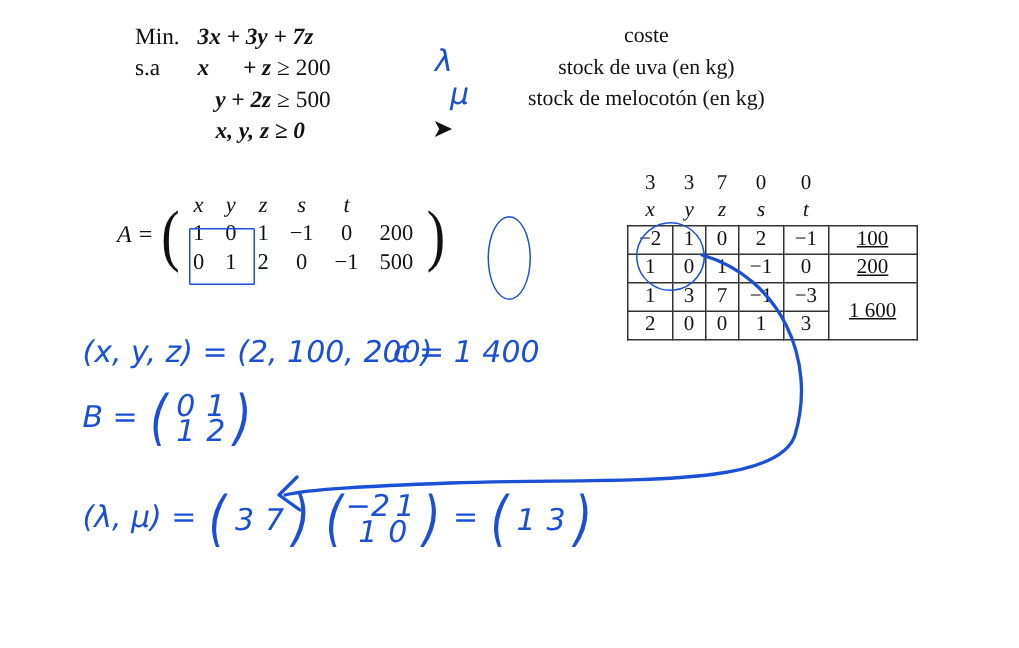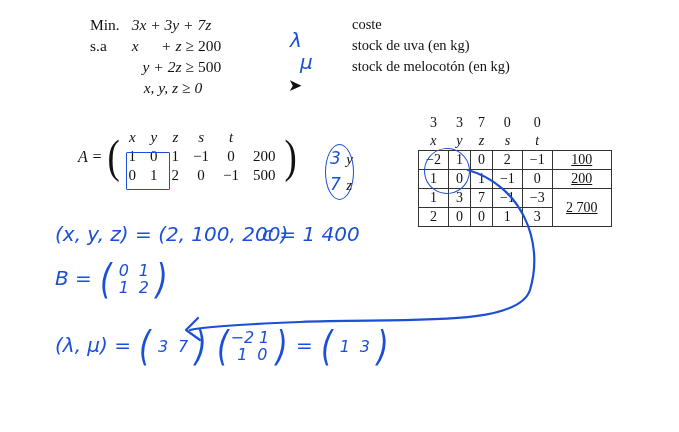--- a/index.html
+++ b/index.html
@@ -10,32 +10,32 @@
   #page {
     position: relative;
     width: 679px;
     height: 432px;
     overflow: hidden;
     background: #ffffff;
     font-family: "Liberation Serif", serif;
     color: #111111;
   }
   .abs { position: absolute; }
-  .it { font-style: italic; }
+  .it { font-style: italic; font-weight: bold; }
 
   
   #lp-block { left: 88px; top: 14px; font-size: 15.5px; line-height: 21px; }
   #lp-block table { border-collapse: collapse; }
   #lp-block td { padding: 0 2px; vertical-align: baseline; font-size: 15.5px; }
   .lbl { padding-right: 10px !important; }
   .ralign { text-align: right; }
   .calign { text-align: center; }
 
   #annot-col { left: 352px; top: 14px; font-size: 14.5px; line-height: 21px; }
-  #annot-col div { white-space: nowrap; }
+  #annot-col div { white-space: nowrap; text-align: center; }
 
   
   #matrix-a { left: 78px; top: 128px; font-size: 15px; }
   #matrix-a table { border-collapse: collapse; }
   #matrix-a td { padding: 1px 7px; text-align: center; font-size: 15px; }
   .hdr-row td { font-style: italic; padding-bottom: 1px; }
   .paren {
     font-size: 46px;
     line-height: 38px;
     font-family: "Liberation Serif", serif;
@@ -101,21 +101,21 @@
     display: inline-block;
     font-size: 40px;
     line-height: 30px;
     transform: scaleX(0.75);
     vertical-align: middle;
     font-family: "DejaVu Sans", sans-serif;
   }
   .mat2 {
     display: inline-block;
     vertical-align: middle;
-    font-size: 16px;
+    font-size: 20px;
     line-height: 17px;
     text-align: center;
   }
   .mat2 .r { white-space: nowrap; }
   .mat2 .r span { display: inline-block; min-width: 20px; }
 
   
   #curve { left: 0; top: 0; width: 679px; height: 432px; pointer-events: none; }
 </style>
 </head>
@@ -190,30 +190,20 @@
           <td>−1</td>
           <td>500</td>
         </tr>
       </tbody>
         </table>
     </span><span class="paren">)</span>
   </div>
   <div id="basis-box" class="abs"></div>
 
   <div id="basis-oval" class="abs"></div>
-  <div id="h-basis-col" class="abs hw">
-    <div>
-      <span>3</span>
-      <span class="lbl-var">y</span>
-    </div>
-    <div>
-      <span>7</span>
-      <span class="lbl-var">z</span>
-    </div>
-  </div>
 
   <div id="tableau" class="abs">
     <table>
       <tbody>
           <tr class="obj-row">
         <td class="nb">3</td>
         <td class="nb">3</td>
         <td class="nb">7</td>
         <td class="nb">0</td>
         <td class="nb">0</td>
@@ -242,21 +232,21 @@
         <td>−1</td>
         <td>0</td>
         <td class="rhs">200</td>
       </tr>
       <tr class="tbl-box">
         <td>1</td>
         <td>3</td>
         <td>7</td>
         <td>−1</td>
         <td>−3</td>
-        <td class="rhs" rowspan="2">2 700</td>
+        <td class="rhs" rowspan="2">1 600</td>
       </tr>
       <tr class="tbl-box">
         <td>2</td>
         <td>0</td>
         <td>0</td>
         <td>1</td>
         <td>3</td>
       </tr>
     </tbody>
       </table>

